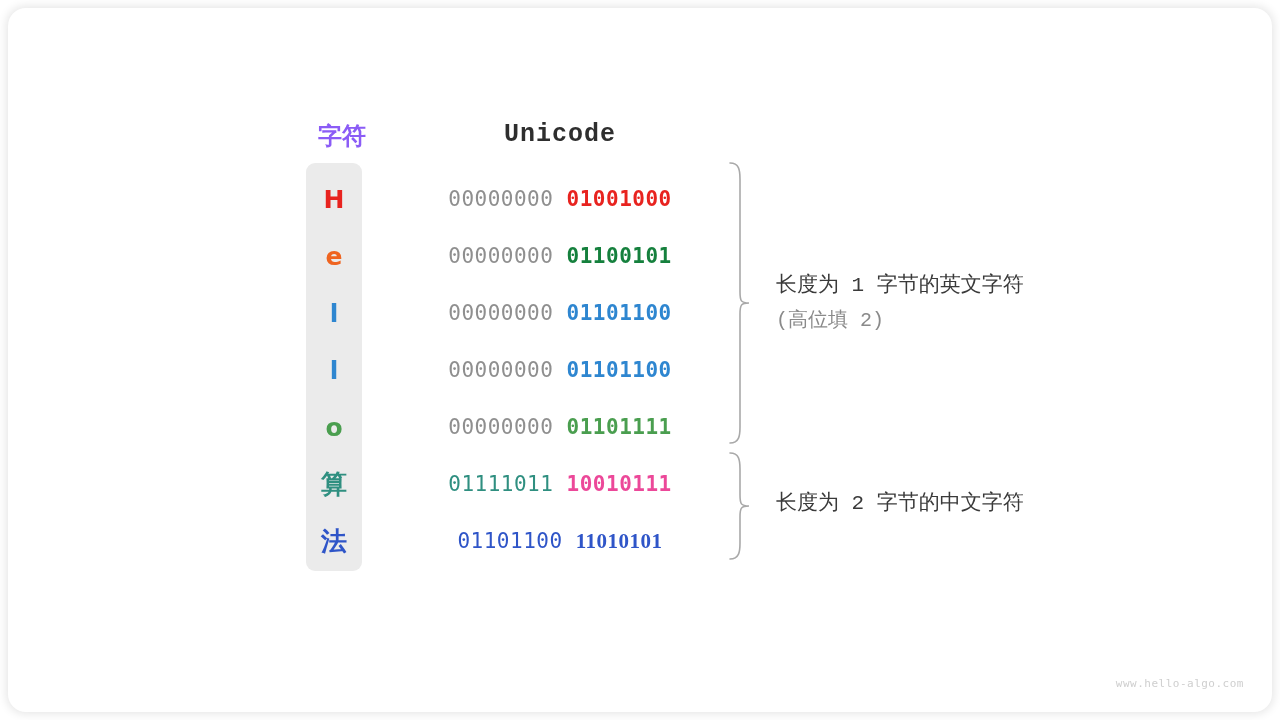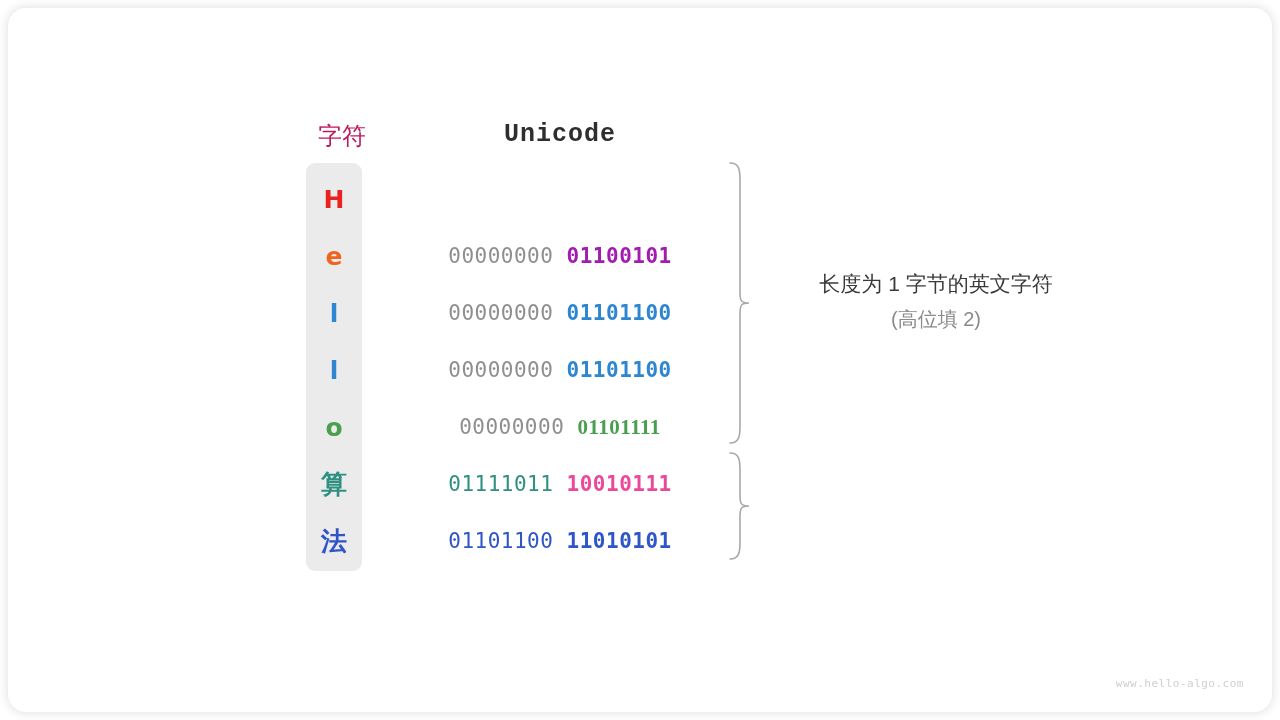--- a/index.html
+++ b/index.html
@@ -33,22 +33,22 @@
   }
 
   
   .hdr-char {
     position: absolute;
     left: 290px;
     top: 112px;
     width: 88px;
     text-align: center;
     font-size: 24px;
-    font-weight: normal;
-    color: #be185d;
+    font-weight: bold;
+    color: #8b5cf6;
     font-family: "Liberation Sans", "DejaVu Sans", sans-serif;
   }
   .hdr-unicode {
     position: absolute;
     left: 416px;
     top: 112px;
     width: 272px;
     text-align: center;
     font-size: 25px;
     font-weight: bold;
@@ -119,22 +119,22 @@
     left: 0;
     top: 0;
     width: 1264px;
     height: 704px;
     pointer-events: none;
   }
 
   
   .anno {
     position: absolute;
-    text-align: center;
-    font-family: Liberation Sans, sans-serif;
+    text-align: left;
+    font-family: Liberation Mono, monospace;
   }
   .anno .main {
     font-size: 21px;
     color: #3a3a3a;
     white-space: pre;
     display: block;
   }
   .anno .sub {
     font-size: 20px;
     color: #8a8a8a;
@@ -171,44 +171,45 @@
   <div class="stage">
 
     <div class="hdr-char">字符</div>
     <div class="hdr-unicode">Unicode</div>
 
     <div class="char-panel"></div>
 
     <div id="rows-container">
         <div class="row" style="top: 163px;">
           <div class="char" style="color: rgb(232, 35, 31);">H</div>
+          <div class="bits"><span class="hi">00000000</span> <span class="lo" style="color: rgb(232, 35, 31);">01001000</span></div>
         </div>
         <div class="row" style="top: 220px;">
           <div class="char" style="color: rgb(239, 100, 32);">e</div>
-          <div class="bits"><span class="hi">00000000</span> <span class="lo" style="color: #a21caf;">01100101</span></div>
+          <div class="bits"><span class="hi">00000000</span> <span class="lo" style="color: #15803d;">01100101</span></div>
         </div>
         <div class="row" style="top: 277px;">
           <div class="char" style="color: rgb(46, 134, 208);">l</div>
           <div class="bits"><span class="hi">00000000</span> <span class="lo" style="color: rgb(46, 134, 208);">01101100</span></div>
         </div>
         <div class="row" style="top: 334px;">
           <div class="char" style="color: rgb(46, 134, 208);">l</div>
           <div class="bits"><span class="hi">00000000</span> <span class="lo" style="color: rgb(46, 134, 208);">01101100</span></div>
         </div>
         <div class="row" style="top: 391px;">
           <div class="char" style="color: rgb(74, 158, 79);">o</div>
-          <div class="bits"><span class="hi">00000000</span> <span class="lo" style="color: rgb(74, 158, 79); font-family: Liberation Serif, serif;">01101111</span></div>
+          <div class="bits"><span class="hi">00000000</span> <span class="lo" style="color: rgb(74, 158, 79);">01101111</span></div>
         </div>
         <div class="row" style="top: 448px;">
           <div class="char cjk" style="color: rgb(47, 143, 128);">算</div>
           <div class="bits"><span class="both" style="color: rgb(47, 143, 128);">01111011</span> <span class="lo" style="color: #ec4899;">10010111</span></div>
         </div>
         <div class="row" style="top: 505px;">
           <div class="char cjk" style="color: rgb(47, 85, 200);">法</div>
-          <div class="bits"><span class="both" style="color: rgb(47, 85, 200);">01101100</span> <span class="lo" style="color: rgb(47, 85, 200);">11010101</span></div>
+          <div class="bits"><span class="both" style="color: rgb(47, 85, 200);">01101100</span> <span class="lo" style="color: rgb(47, 85, 200); font-family: Liberation Serif, serif;">11010101</span></div>
         </div>
       </div>
 
     <svg class="brace-layer" viewBox="0 0 1264 704" width="1264" height="704" xmlns="http://www.w3.org/2000/svg">
       <path fill="none" stroke="#a9a9a9" stroke-width="1.6" stroke-linecap="round" d="M 722 155
                C 731 155, 732 162, 732 171
                L 732 284
                C 732 293, 733 295, 741 295
                C 733 295, 732 297, 732 306
                L 732 419
@@ -219,17 +220,20 @@
                C 732 496, 733 498, 741 498
                C 733 498, 732 500, 732 509
                L 732 535
                C 732 544, 731 551, 722 551"></path>
     </svg>
 
     <div class="anno" id="anno-1">
       <span class="main">长度为 1 字节的英文字符</span>
       <span class="sub">(高位填 2)</span>
     </div>
+    <div class="anno" id="anno-2">
+      <span class="main">长度为 2 字节的中文字符</span>
+    </div>
 
     <div class="watermark">www.hello-algo.com</div>
 
   </div>
 </div>
 
 </body></html>

